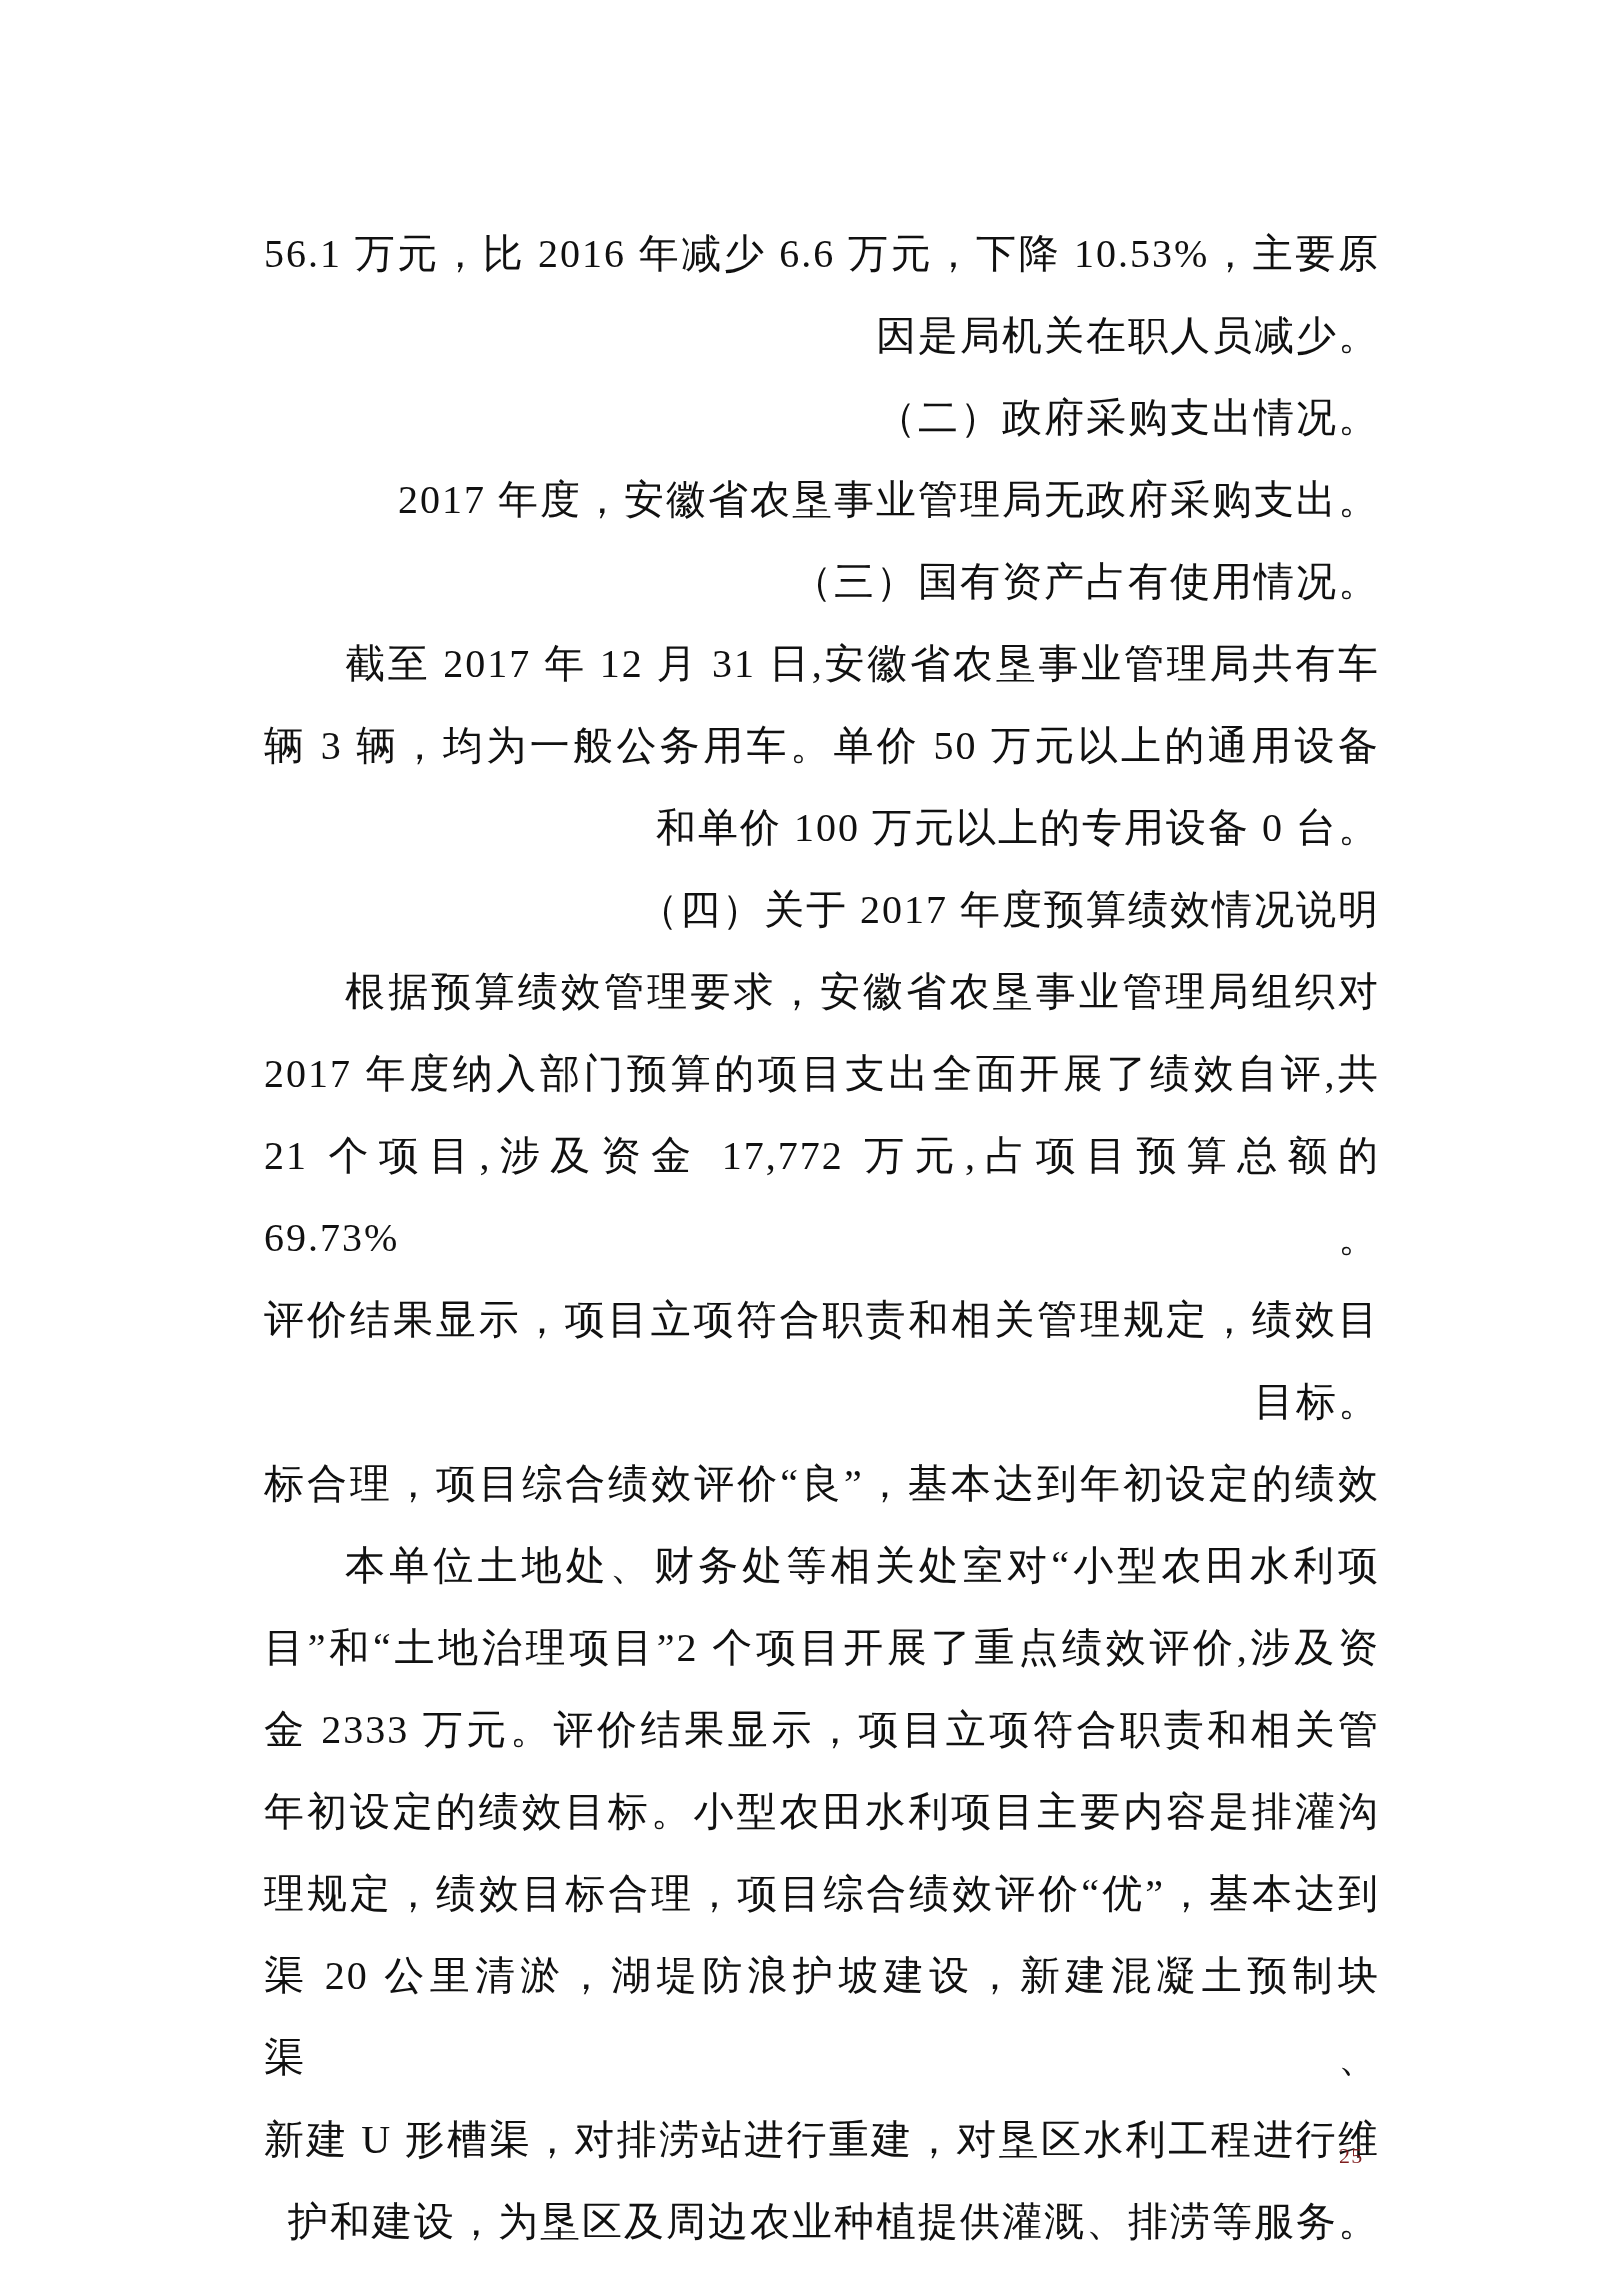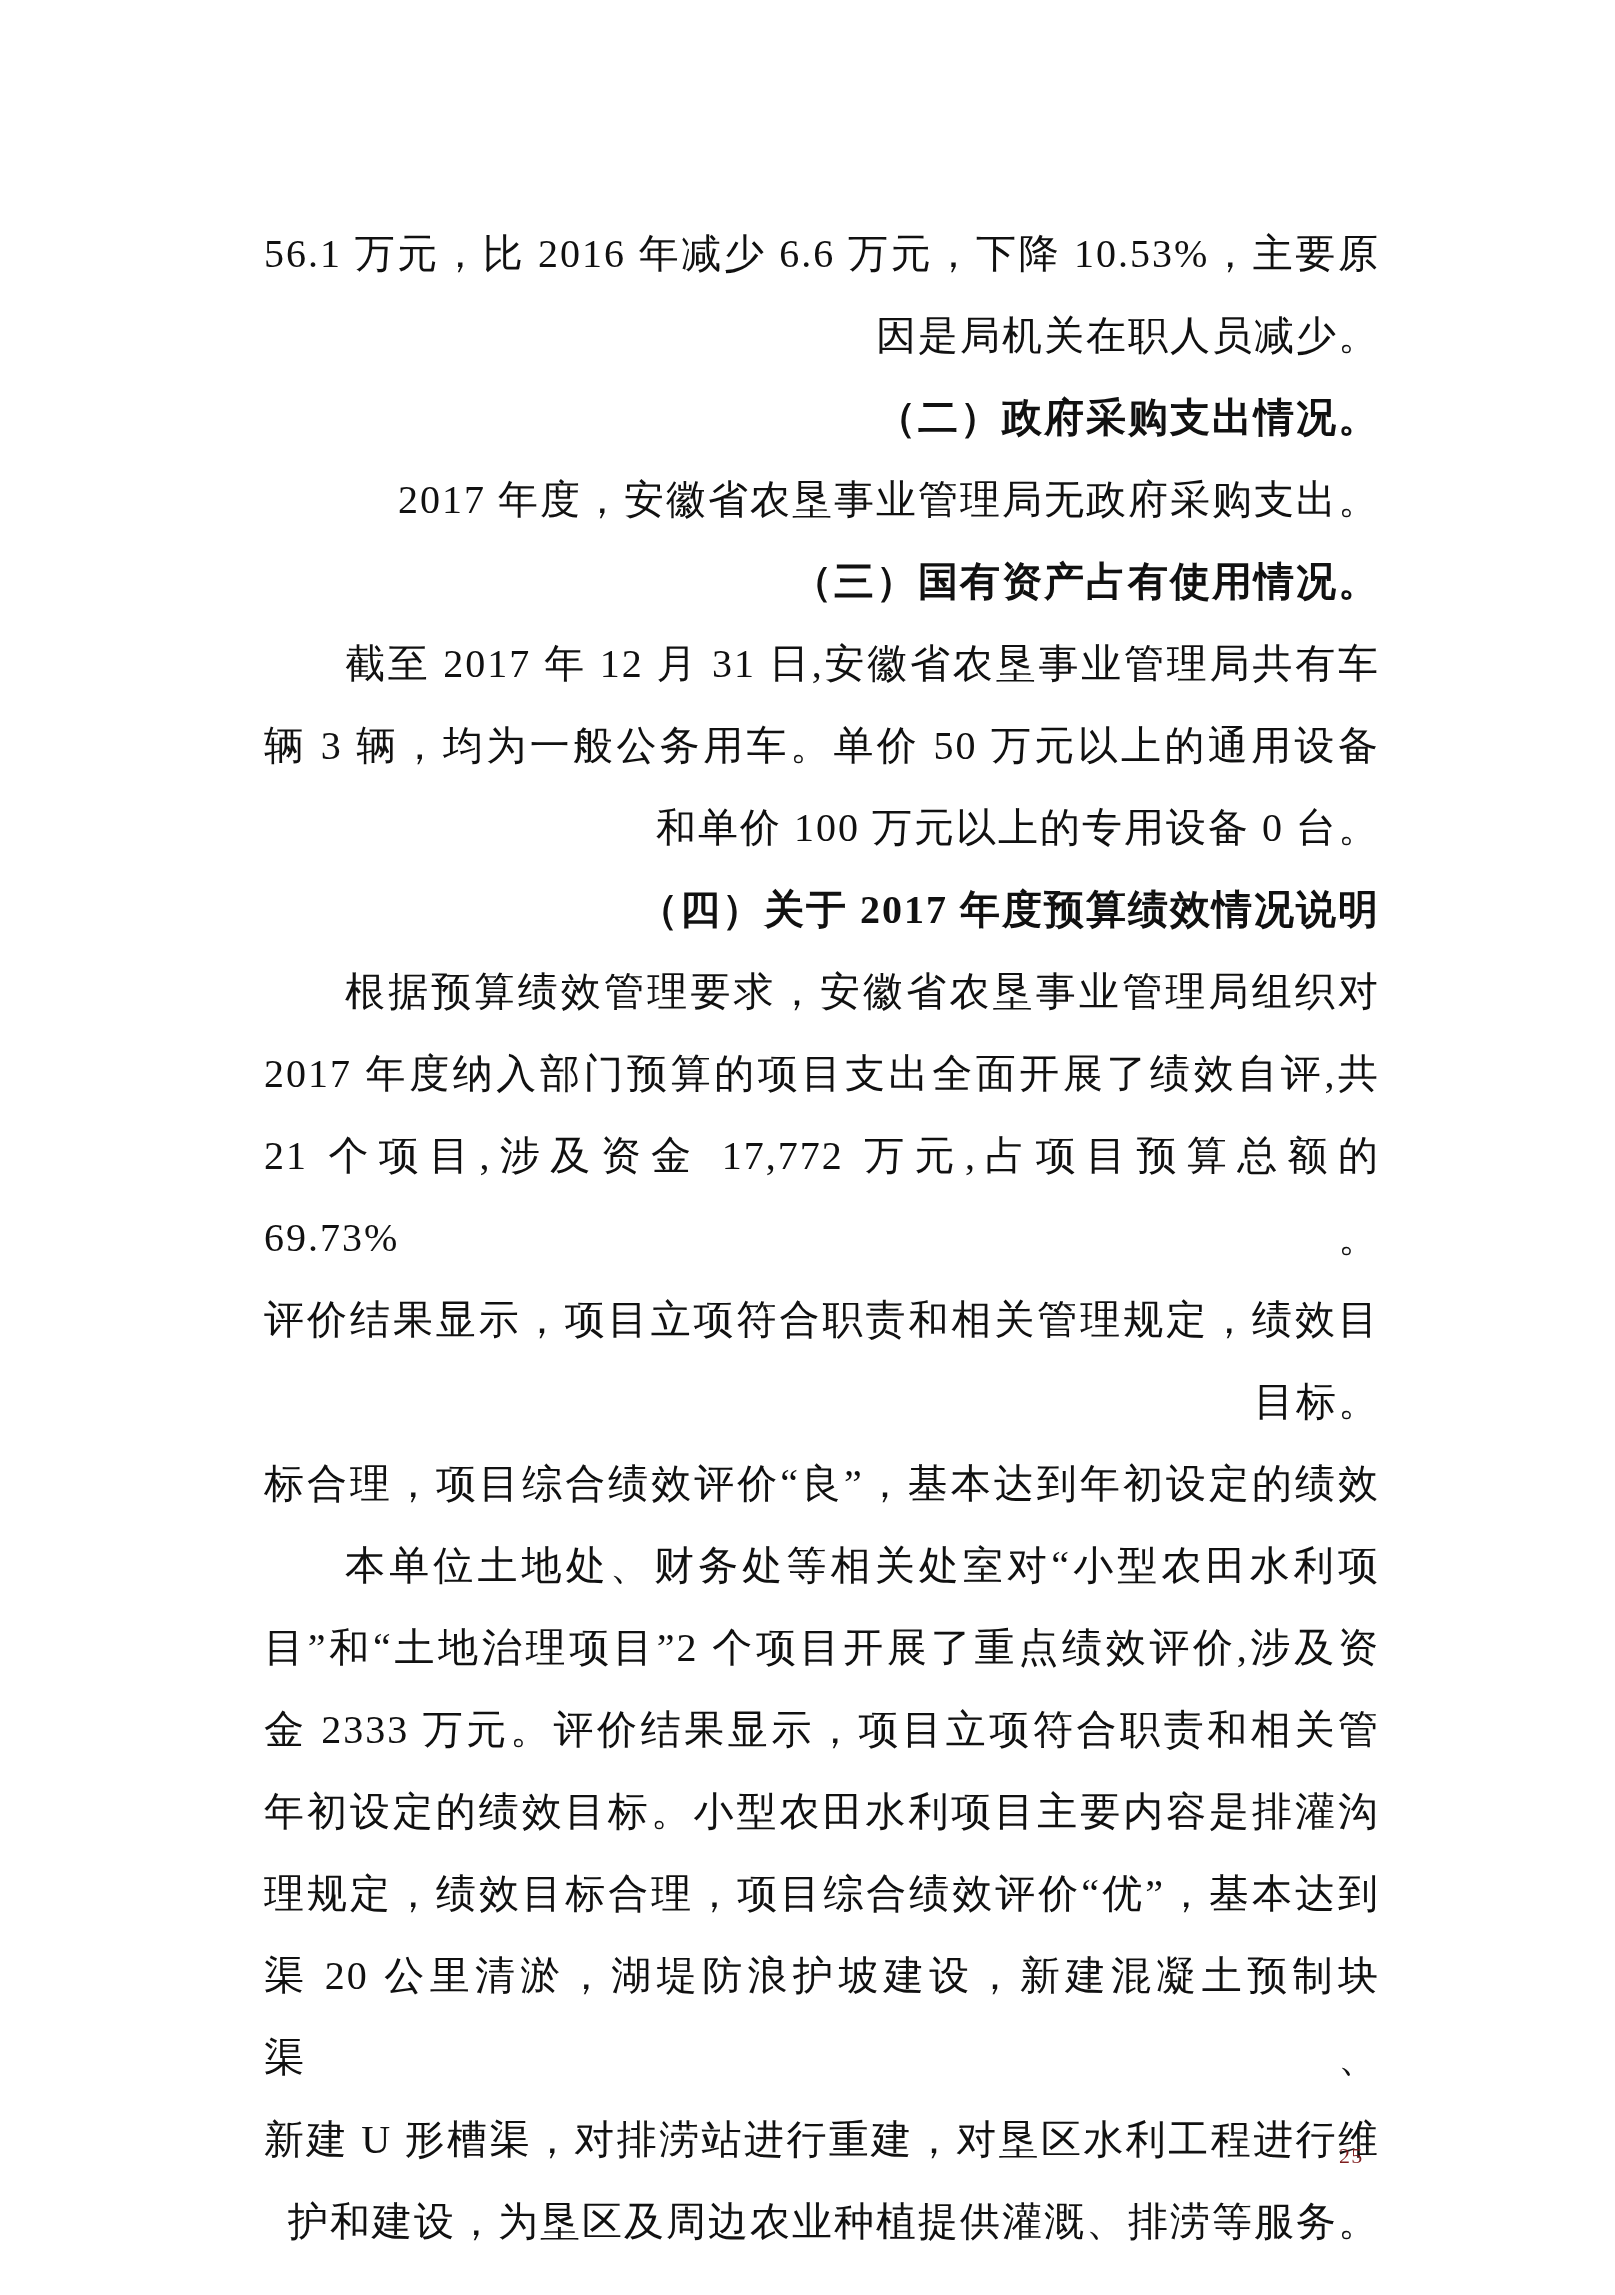--- a/index.html
+++ b/index.html
@@ -29,21 +29,21 @@
     white-space: nowrap;
     text-align: right;
   }
   .line.just {
     white-space: normal;
     text-align: justify;
     text-align-last: justify;
     text-justify: inter-ideograph;
   }
   .line.bold {
-    font-weight: 700;
+    font-weight: 400;
   }
   .line.indent {
     text-indent: 81px;
   }
   .page-number {
     position: absolute;
     left: 1339px;
     top: 2143px;
     font-size: 22px;
     letter-spacing: 1.3px;

